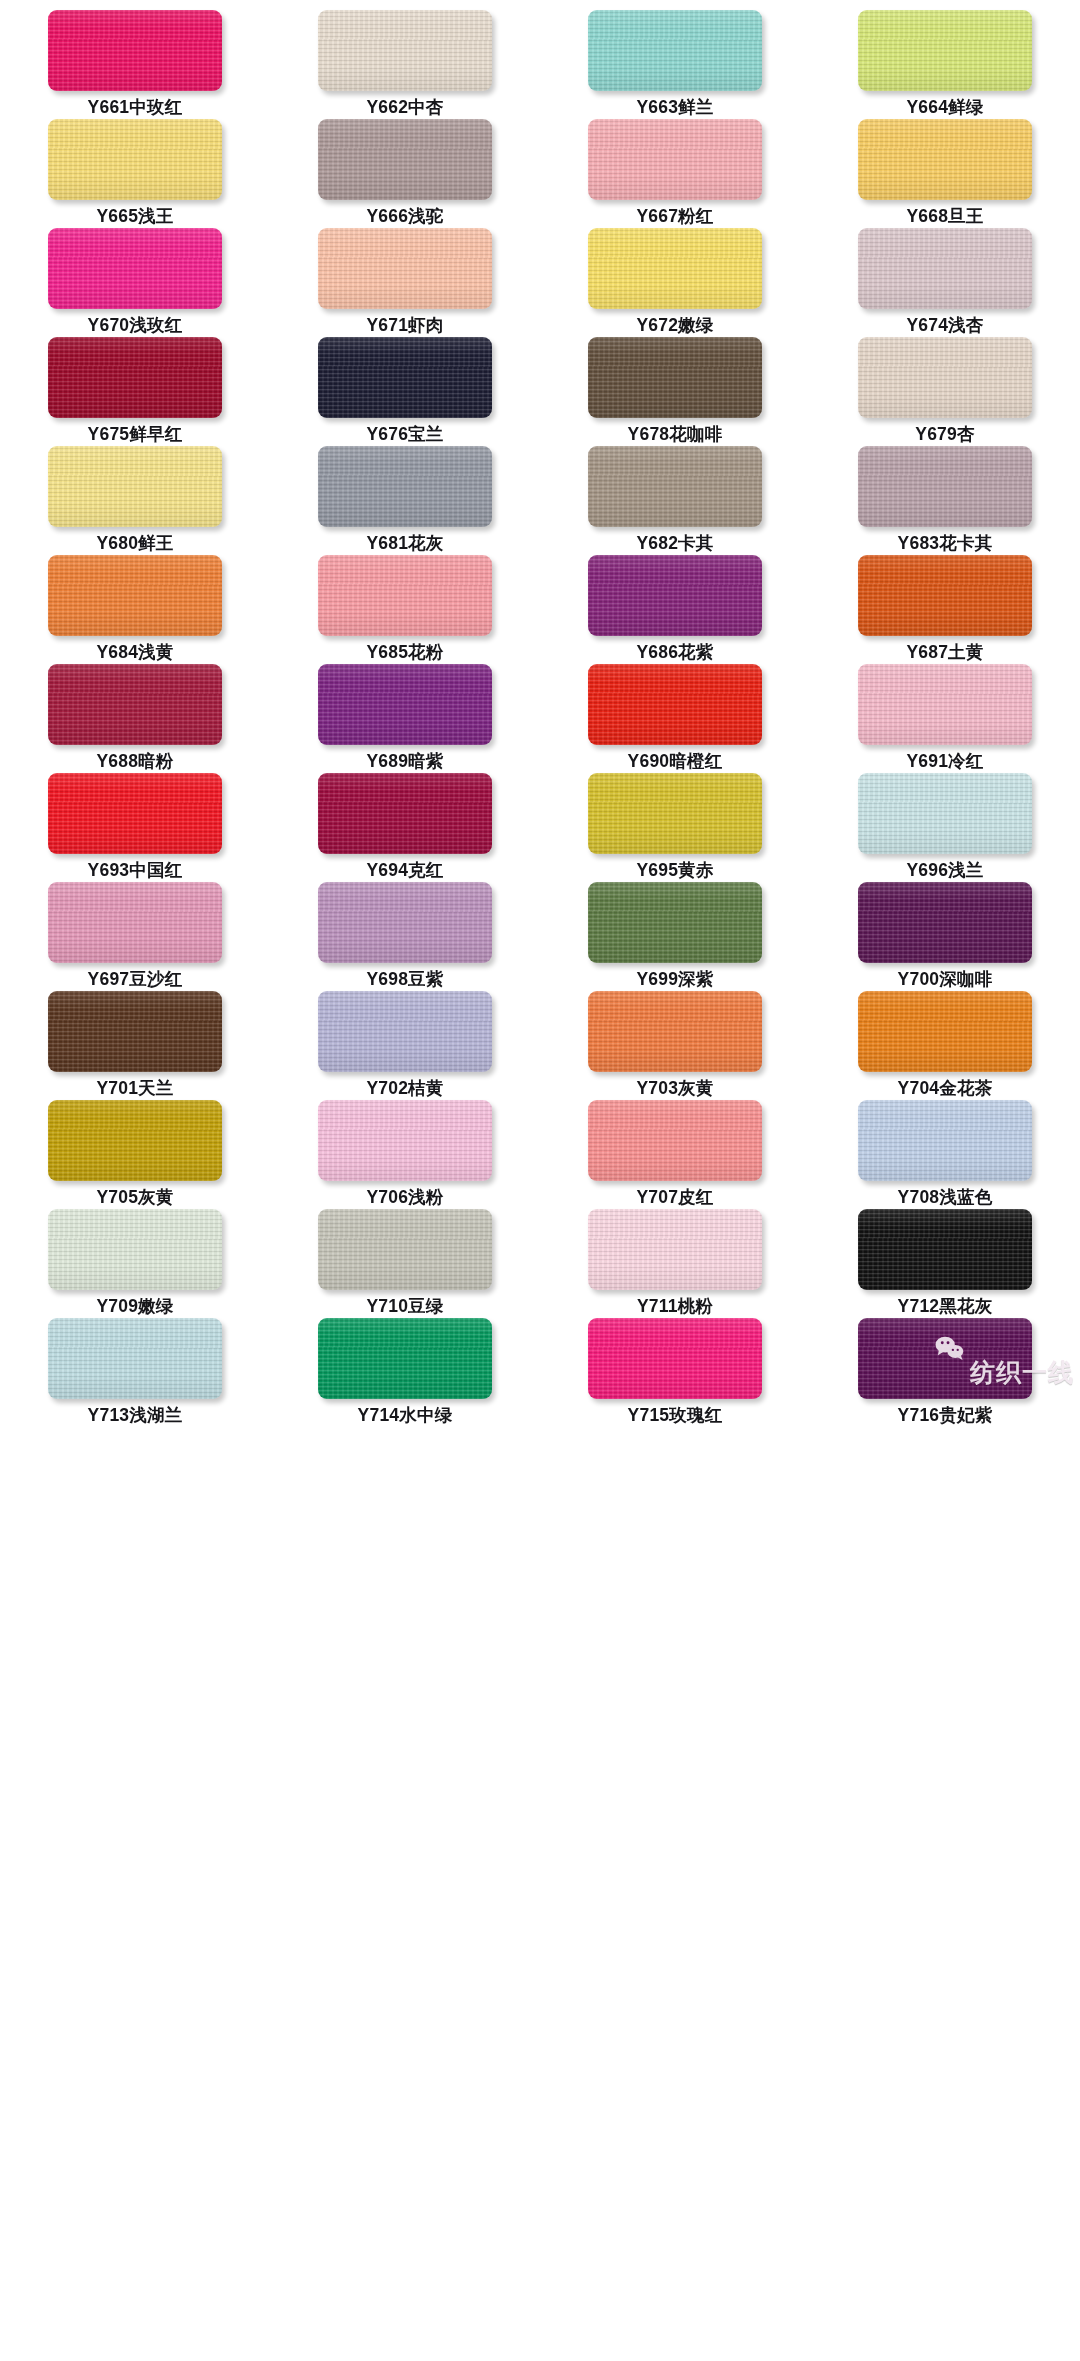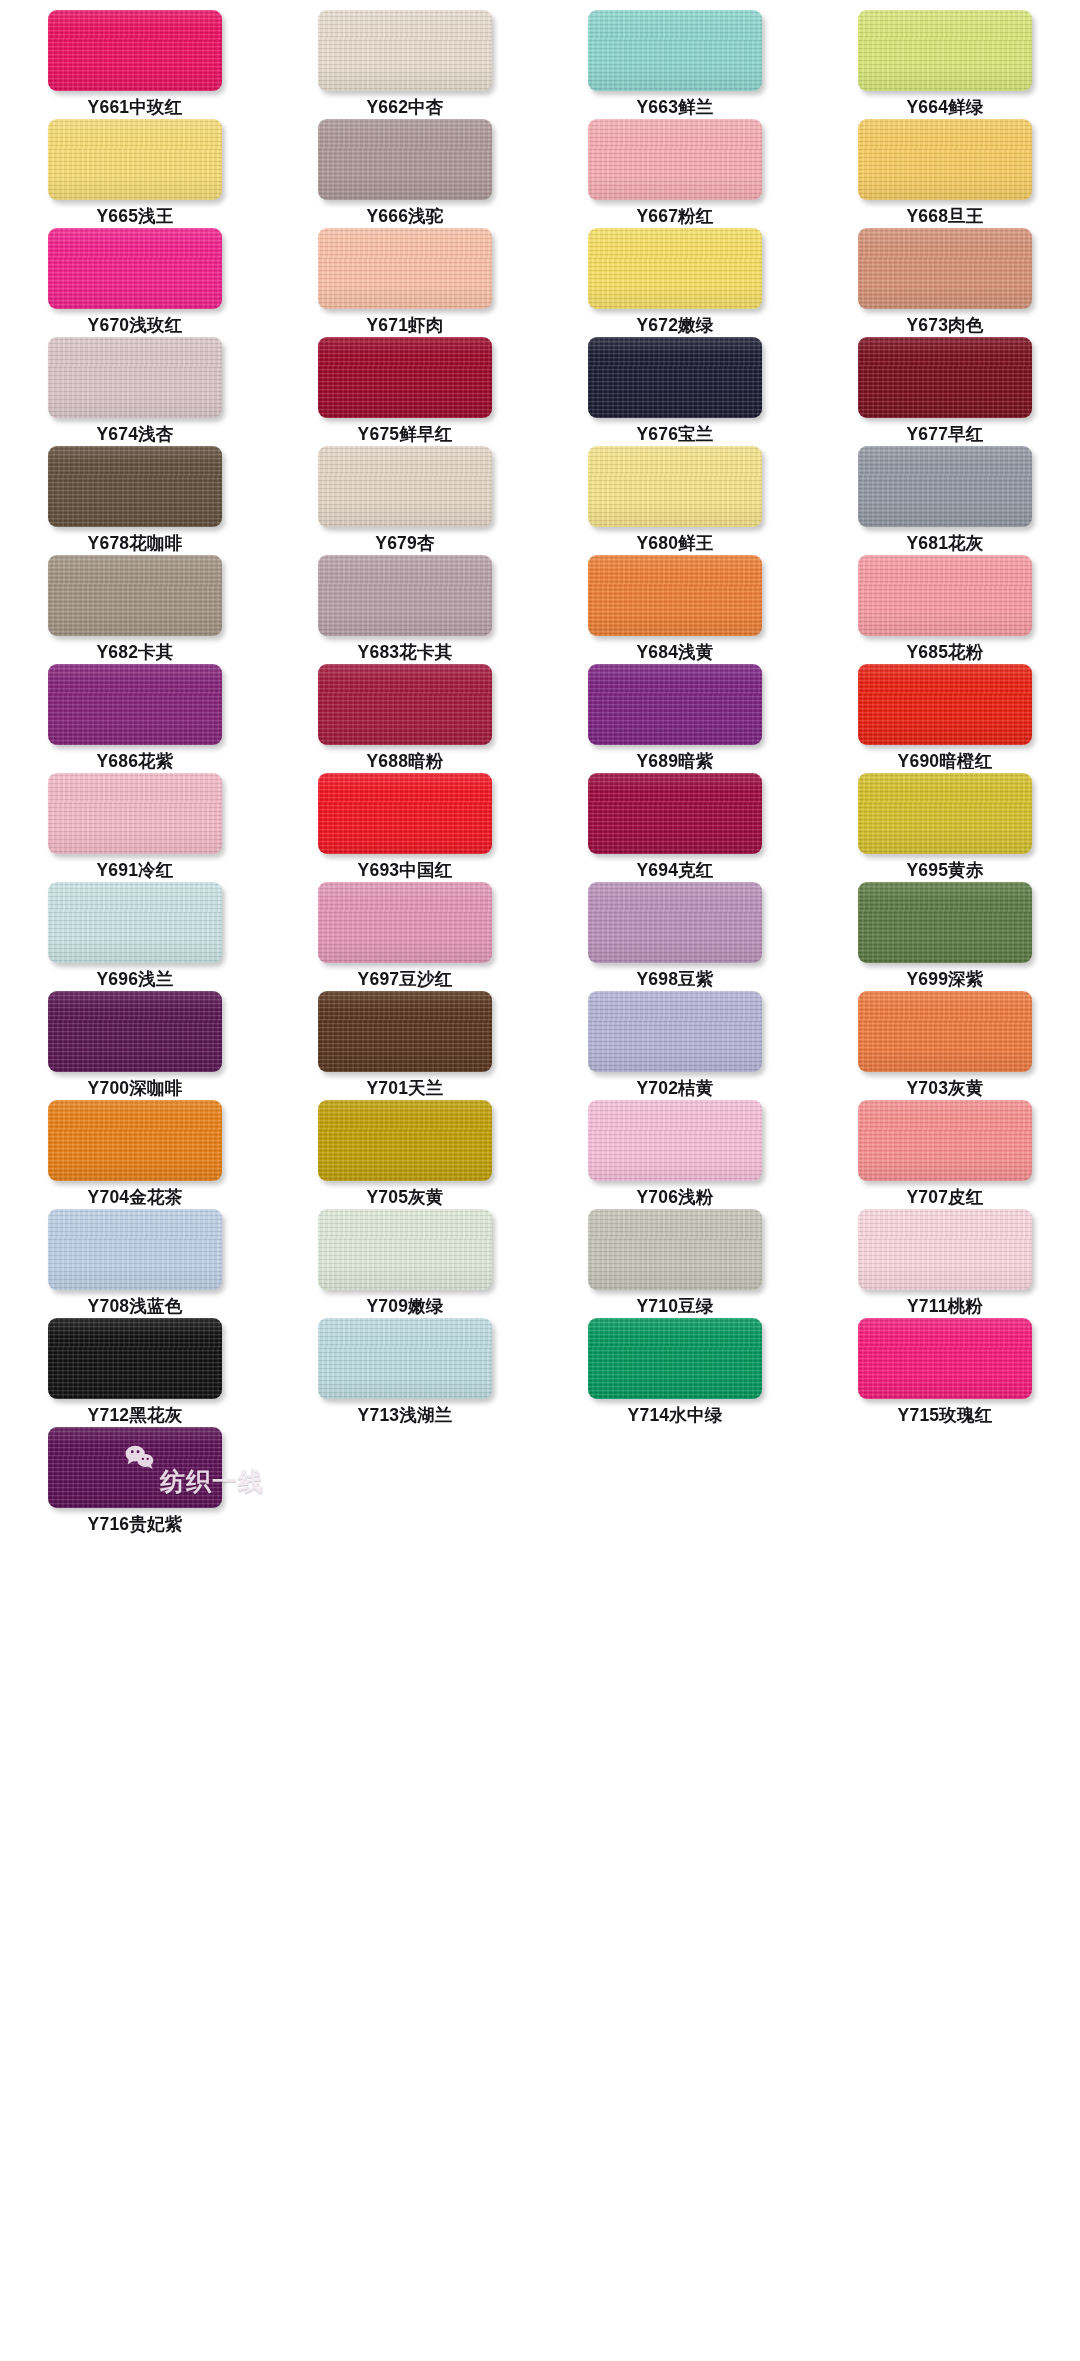--- a/index.html
+++ b/index.html
@@ -168,40 +168,32 @@
       </div>
       <div class="cell">
         <div class="swatch" style="background: rgb(251, 194, 168);"></div>
         <div class="label">Y671虾肉</div>
       </div>
       <div class="cell">
         <div class="swatch" style="background: rgb(248, 224, 101);"></div>
         <div class="label">Y672嫩绿</div>
       </div>
       <div class="cell">
-        <div class="swatch" style="background: rgb(215, 147, 120);"></div>
-        <div class="label">Y673肉色</div>
-      </div>
-      <div class="cell">
         <div class="swatch" style="background: rgb(219, 199, 203);"></div>
         <div class="label">Y674浅杏</div>
       </div>
       <div class="cell">
         <div class="swatch" style="background: rgb(157, 10, 43);"></div>
         <div class="label">Y675鲜早红</div>
       </div>
       <div class="cell">
         <div class="swatch" style="background: rgb(28, 29, 51);"></div>
         <div class="label">Y676宝兰</div>
       </div>
       <div class="cell">
-        <div class="swatch" style="background: rgb(123, 16, 32);"></div>
-        <div class="label">Y677早红</div>
-      </div>
-      <div class="cell">
         <div class="swatch" style="background: rgb(99, 80, 61);"></div>
         <div class="label">Y678花咖啡</div>
       </div>
       <div class="cell">
         <div class="swatch" style="background: rgb(229, 214, 200);"></div>
         <div class="label">Y679杏</div>
       </div>
       <div class="cell">
         <div class="swatch" style="background: rgb(246, 228, 138);"></div>
         <div class="label">Y680鲜王</div>
@@ -222,20 +214,24 @@
         <div class="swatch" style="background: rgb(239, 128, 54);"></div>
         <div class="label">Y684浅黄</div>
       </div>
       <div class="cell">
         <div class="swatch" style="background: rgb(248, 156, 163);"></div>
         <div class="label">Y685花粉</div>
       </div>
       <div class="cell">
         <div class="swatch" style="background: rgb(133, 36, 122);"></div>
         <div class="label">Y686花紫</div>
+      </div>
+      <div class="cell">
+        <div class="swatch" style="background: rgb(219, 85, 20);"></div>
+        <div class="label">Y687土黄</div>
       </div>
       <div class="cell">
         <div class="swatch" style="background: rgb(164, 26, 61);"></div>
         <div class="label">Y688暗粉</div>
       </div>
       <div class="cell">
         <div class="swatch" style="background: rgb(125, 36, 131);"></div>
         <div class="label">Y689暗紫</div>
       </div>
       <div class="cell">

